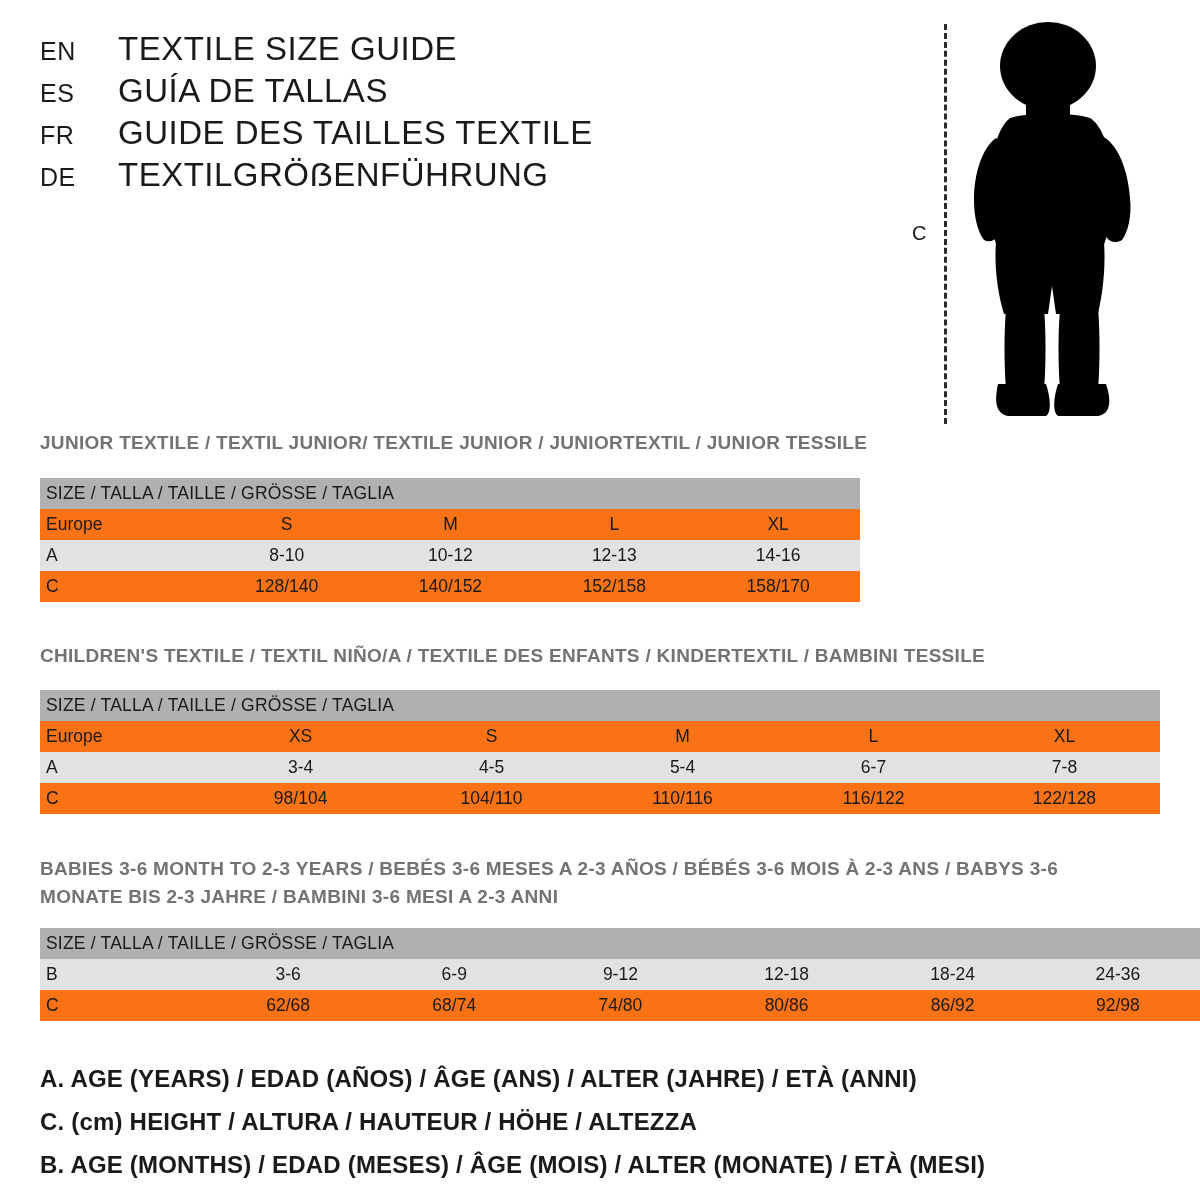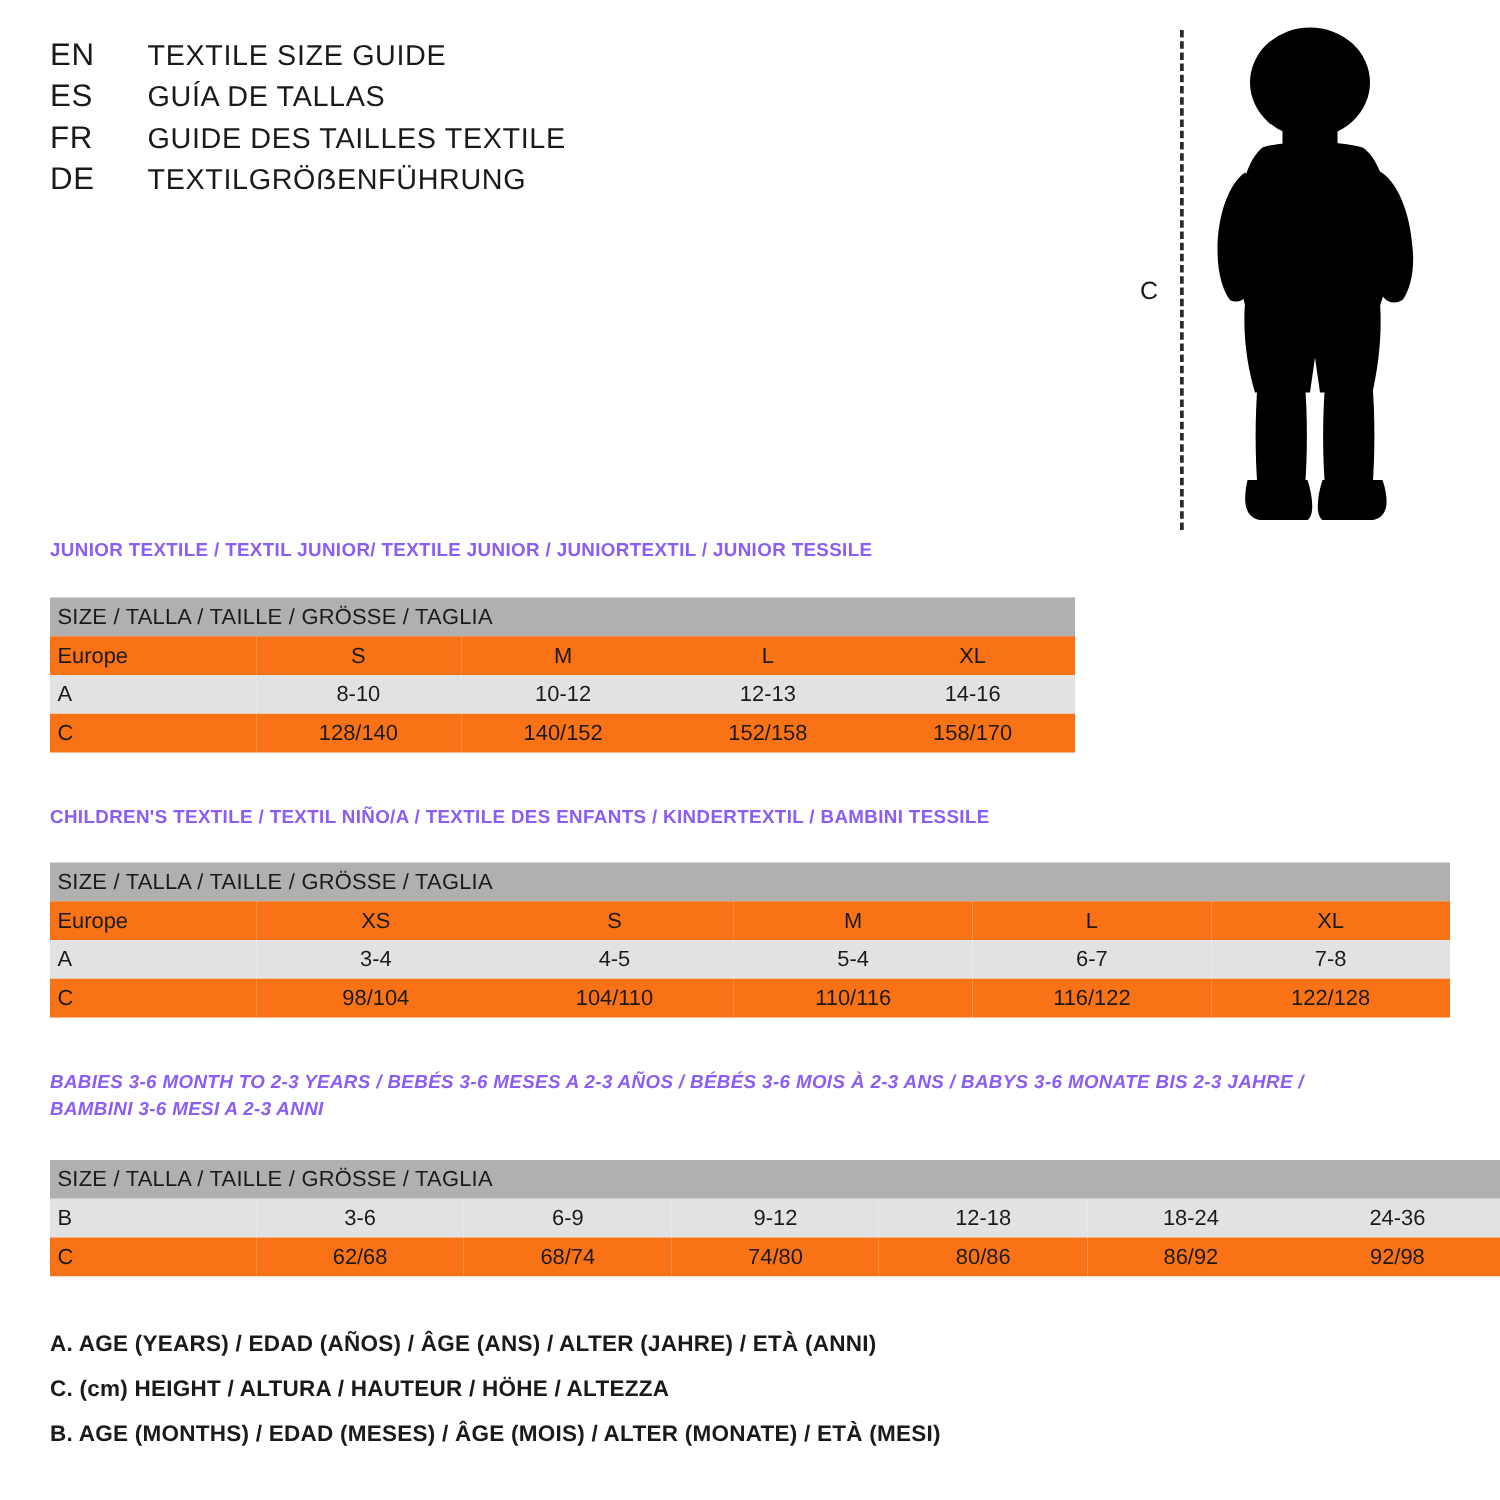--- a/index.html
+++ b/index.html
@@ -37,21 +37,21 @@
   }
   .title-lang {
     width: 78px;
     flex: 0 0 78px;
     font-size: 25px;
     letter-spacing: 0.5px;
     font-weight: 400;
     color: #1a1a1a;
   }
   .title-text {
-    font-size: 23px;
+    font-size: 33px;
     letter-spacing: 0.5px;
     font-weight: 400;
     color: #1a1a1a;
     white-space: nowrap;
   }
 
   
   .figure {
     position: absolute;
     left: 900px;
@@ -77,30 +77,29 @@
   .figure svg {
     position: absolute;
     left: 52px;
     top: 8px;
   }
 
   
   .section-heading {
     position: absolute;
     left: 40px;
-    font-size: 15px;
+    font-size: 19px;
     font-weight: 700;
     letter-spacing: 0.3px;
-    color: #8b5cf6;
+    color: #737373;
     white-space: nowrap;
   }
   .section-heading.two-line {
     white-space: normal;
     line-height: 1.45;
-    font-style: italic;
   }
 
   
   table.size-table {
     position: absolute;
     border-collapse: collapse;
     font-size: 17.5px;
     color: #1a1a1a;
   }
   table.size-table td, table.size-table th {
@@ -124,21 +123,21 @@
   .cell-val { text-align: center; }
 
   
   .legend {
     position: absolute;
     left: 40px;
     top: 1065px;
     width: 1100px;
   }
   .legend-line {
-    font-size: 18px;
+    font-size: 24px;
     font-weight: 700;
     letter-spacing: 0.2px;
     color: #1a1a1a;
     margin-bottom: 15px;
     white-space: nowrap;
   }
 </style>
 </head>
 <body>
 

